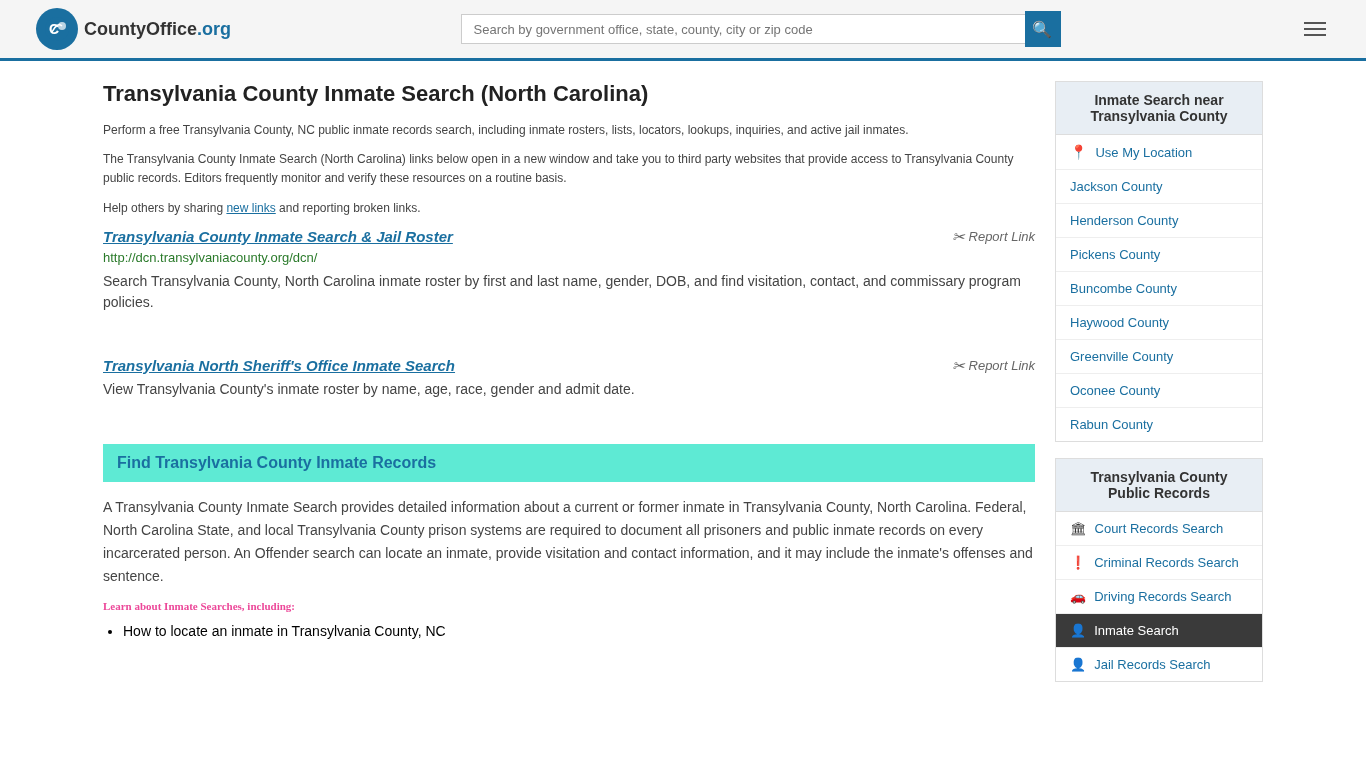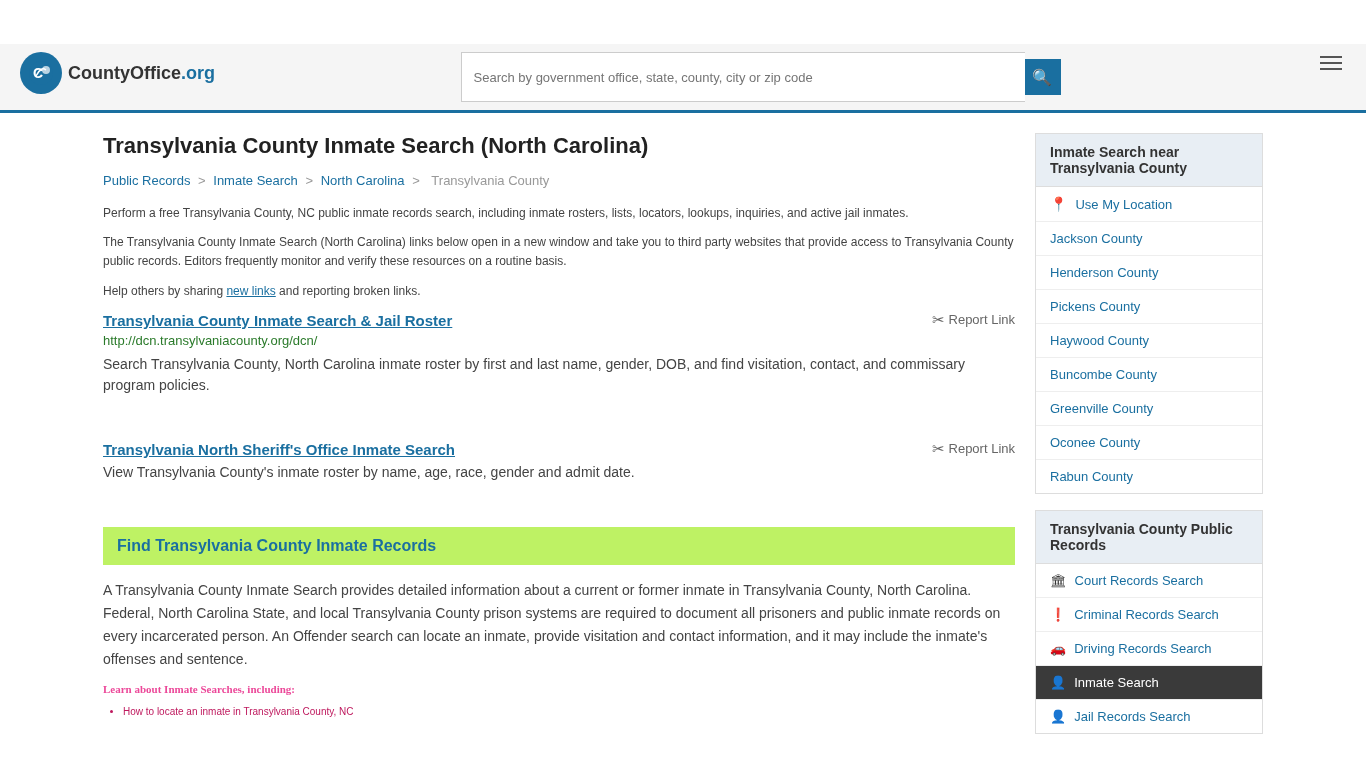--- a/index.html
+++ b/index.html
@@ -2,44 +2,43 @@
 <html><head>
   <meta charset="utf-8">
   <style>
     * { margin: 0; padding: 0; box-sizing: border-box; }
     body { font-family: Arial, sans-serif; font-size: 14px; color: #333; background: #fff; }
 
     
     .header {
       background: #f5f5f5;
       border-bottom: 3px solid #1a6fa0;
-      padding: 8px 20px;
+      padding: 8px 36px;
       display: flex;
-      align-items: flex-start;
+      align-items: center;
       justify-content: space-between;
-      margin-top: 44px;
     }
     .logo-area { display: flex; align-items: center; gap: 6px; }
     .logo-circle {
       width: 42px; height: 42px;
       background: #1a6fa0;
       border-radius: 50%;
       display: flex; align-items: center; justify-content: center;
       color: white; font-size: 18px; font-weight: bold;
     }
 
     .search-area { display: flex; align-items: center; gap: 0; flex: 1; max-width: 600px; margin: 0 30px; }
     .search-input {
       flex: 1;
       padding: 8px 12px;
       border: 1px solid #ccc;
       border-right: none;
       font-size: 13px;
       outline: none;
-      height: 50px;
+      height: 30px;
     }
     .search-btn {
       background: #1a6fa0;
       border: 1px solid #1a6fa0;
       color: white;
       width: 36px; height: 36px;
       cursor: pointer;
       display: flex; align-items: center; justify-content: center;
       font-size: 16px;
     }
@@ -64,43 +63,43 @@
     .breadcrumb { font-size: 13px; color: #666; margin-bottom: 16px; }
     .breadcrumb a { color: #1a6fa0; text-decoration: none; }
     .breadcrumb span { color: #999; margin: 0 4px; }
 
     .description-text { font-size: 12px; color: #444; line-height: 1.6; margin-bottom: 10px; }
     .description-text a { color: #1a6fa0; }
 
     .result-item { margin-bottom: 24px; padding-bottom: 20px; }
     .result-title { font-size: 15px; font-weight: bold; }
     .result-title a { color: #1a6fa0; text-decoration: underline; }
-    .result-header { display: flex; align-items: flex-end; justify-content: space-between; margin-bottom: 4px; }
+    .result-header { display: flex; align-items: flex-start; justify-content: space-between; margin-bottom: 4px; font-style: italic; }
     .report-link-btn { font-size: 13px; color: #666; cursor: pointer; display: flex; align-items: center; gap: 4px; white-space: nowrap; }
     .result-url { color: #2a7a2a; font-size: 13px; margin-bottom: 6px; }
     .result-desc { font-size: 14px; color: #444; line-height: 1.5; }
 
     .section-header {
-      background: #bef264;
+      background: #5eead4;
       padding: 10px 14px;
       font-size: 16px;
       font-weight: bold;
       color: #1a6fa0;
       margin-bottom: 14px;
       margin-top: 10px;
     }
 
     .body-text { font-size: 14px; color: #444; line-height: 1.65; margin-bottom: 12px; }
     .sub-heading { font-size: 11px; font-weight: bold; color: #ec4899; margin-top: 12px; margin-bottom: 8px; font-family: Liberation Serif, serif; }
 
     .bullet-list { margin-left: 20px; }
-    .bullet-list li { font-size: 10px; color: #be185d; line-height: 1.7; list-style: disc; }
-
-    
-    .sidebar { width: 228px; flex-shrink: 0; }
+    .bullet-list li { font-size: 14px; color: #000000; line-height: 1.7; list-style: disc; }
+
+    
+    .sidebar { width: 208px; flex-shrink: 0; text-align: center; }
 
     .sidebar-box { border: 1px solid #ddd; margin-bottom: 16px; }
     .sidebar-box-title {
       background: #e8eef4;
       padding: 10px 14px;
       font-size: 14px;
       font-weight: bold;
       color: #333;
       border-bottom: 1px solid #ddd;
     }
@@ -151,29 +150,20 @@
     <span class="menu-line"></span>
     <span class="menu-line"></span>
   </button>
 </header>
 
 <div class="main-container">
 
   <div class="content">
     <h1 class="page-title">Transylvania County Inmate Search (North Carolina)</h1>
 
-    <div class="breadcrumb">
-      <a href="#">Public Records</a>
-      <span> &gt; </span>
-      <a href="#">Inmate Search</a>
-      <span> &gt; </span>
-      <a href="#">North Carolina</a>
-      <span> &gt; </span>
-      <span>Transylvania County</span>
-    </div>
 
     <p class="description-text">Perform a free Transylvania County, NC public inmate records search, including inmate rosters, lists, locators, lookups, inquiries, and active jail inmates.</p>
     <p class="description-text">The Transylvania County Inmate Search (North Carolina) links below open in a new window and take you to third party websites that provide access to Transylvania County public records. Editors frequently monitor and verify these resources on a routine basis.</p>
     <p class="description-text">
       <span>Help others by sharing </span><a href="#">new links</a><span> and reporting broken links.</span>
     </p>
 
     <div class="result-item">
       <div class="result-header">
         <div class="result-title">
@@ -222,24 +212,24 @@
       <div class="sidebar-item">
         <a href="#">Jackson County</a>
       </div>
       <div class="sidebar-item">
         <a href="#">Henderson County</a>
       </div>
       <div class="sidebar-item">
         <a href="#">Pickens County</a>
       </div>
       <div class="sidebar-item">
+        <a href="#">Buncombe County</a>
+      </div>
+      <div class="sidebar-item">
         <a href="#">Haywood County</a>
-      </div>
-      <div class="sidebar-item">
-        <a href="#">Buncombe County</a>
       </div>
       <div class="sidebar-item">
         <a href="#">Greenville County</a>
       </div>
       <div class="sidebar-item">
         <a href="#">Oconee County</a>
       </div>
       <div class="sidebar-item">
         <a href="#">Rabun County</a>
       </div>

